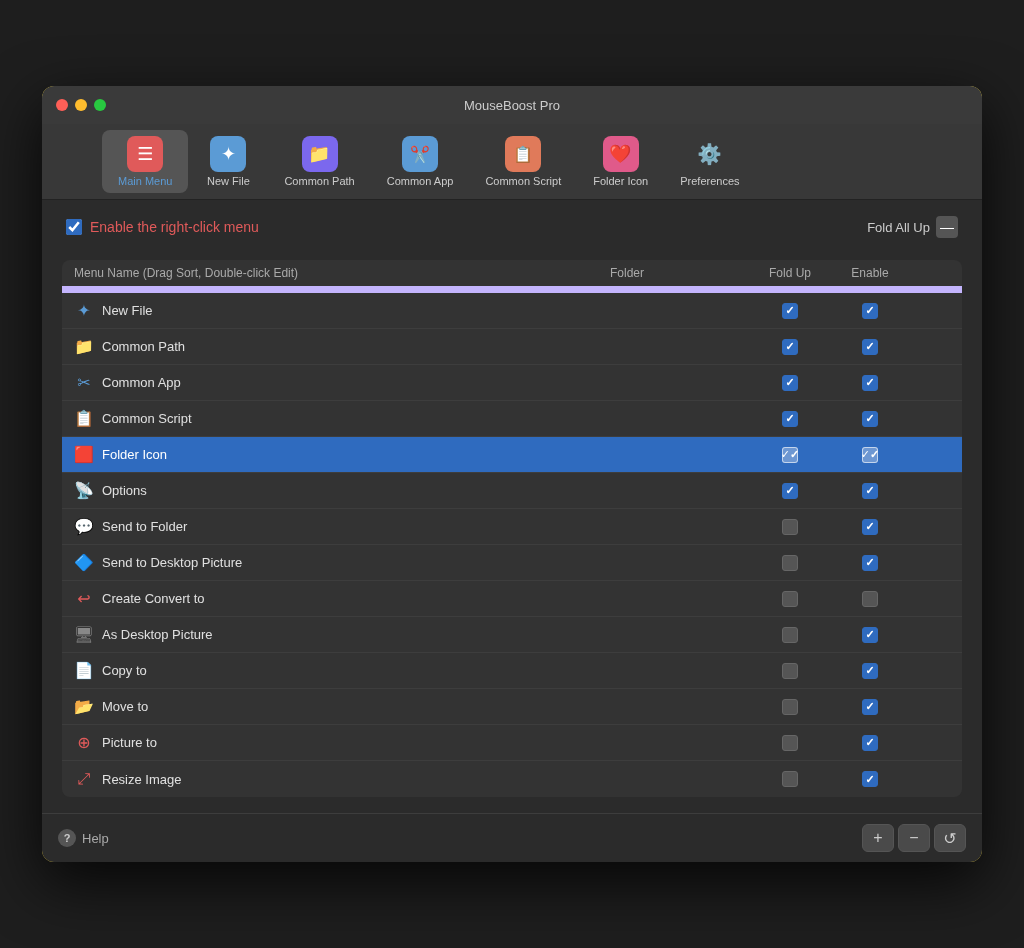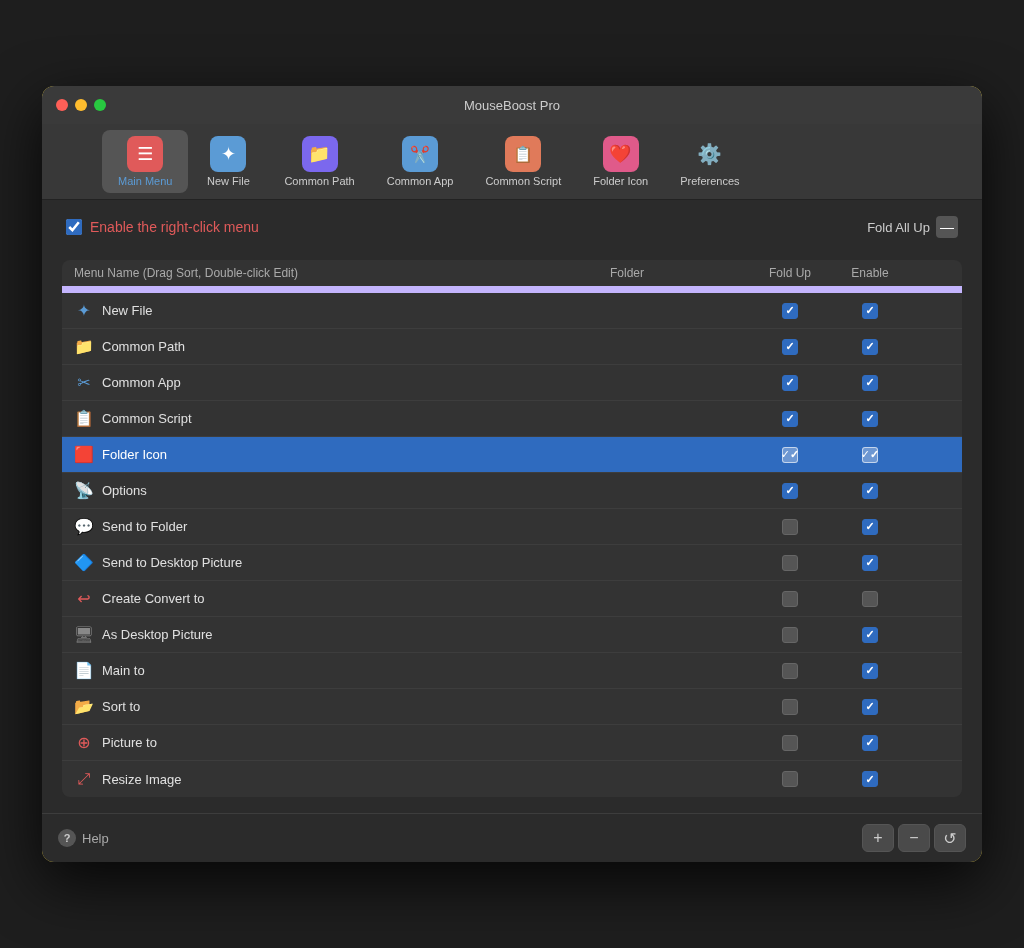--- a/index.html
+++ b/index.html
@@ -582,36 +582,36 @@
         </div>
         <div class="checkbox-cell">
           <div class="checkbox checked-blue"></div>
         </div>
         <div></div>
       </div>
 
       <div class="table-row">
         <div class="row-name">
           <span class="row-icon" style="color:#888;">📄</span>
-          <span>Main to</span>
+          <span>Copy to</span>
         </div>
         <div class="checkbox-cell"></div>
         <div class="checkbox-cell">
           <div class="checkbox unchecked"></div>
         </div>
         <div class="checkbox-cell">
           <div class="checkbox checked-blue"></div>
         </div>
         <div></div>
       </div>
 
       <div class="table-row">
         <div class="row-name">
           <span class="row-icon" style="color:#e07a5a;">📂</span>
-          <span>Sort to</span>
+          <span>Move to</span>
         </div>
         <div class="checkbox-cell"></div>
         <div class="checkbox-cell">
           <div class="checkbox unchecked"></div>
         </div>
         <div class="checkbox-cell">
           <div class="checkbox checked-blue"></div>
         </div>
         <div></div>
       </div>

